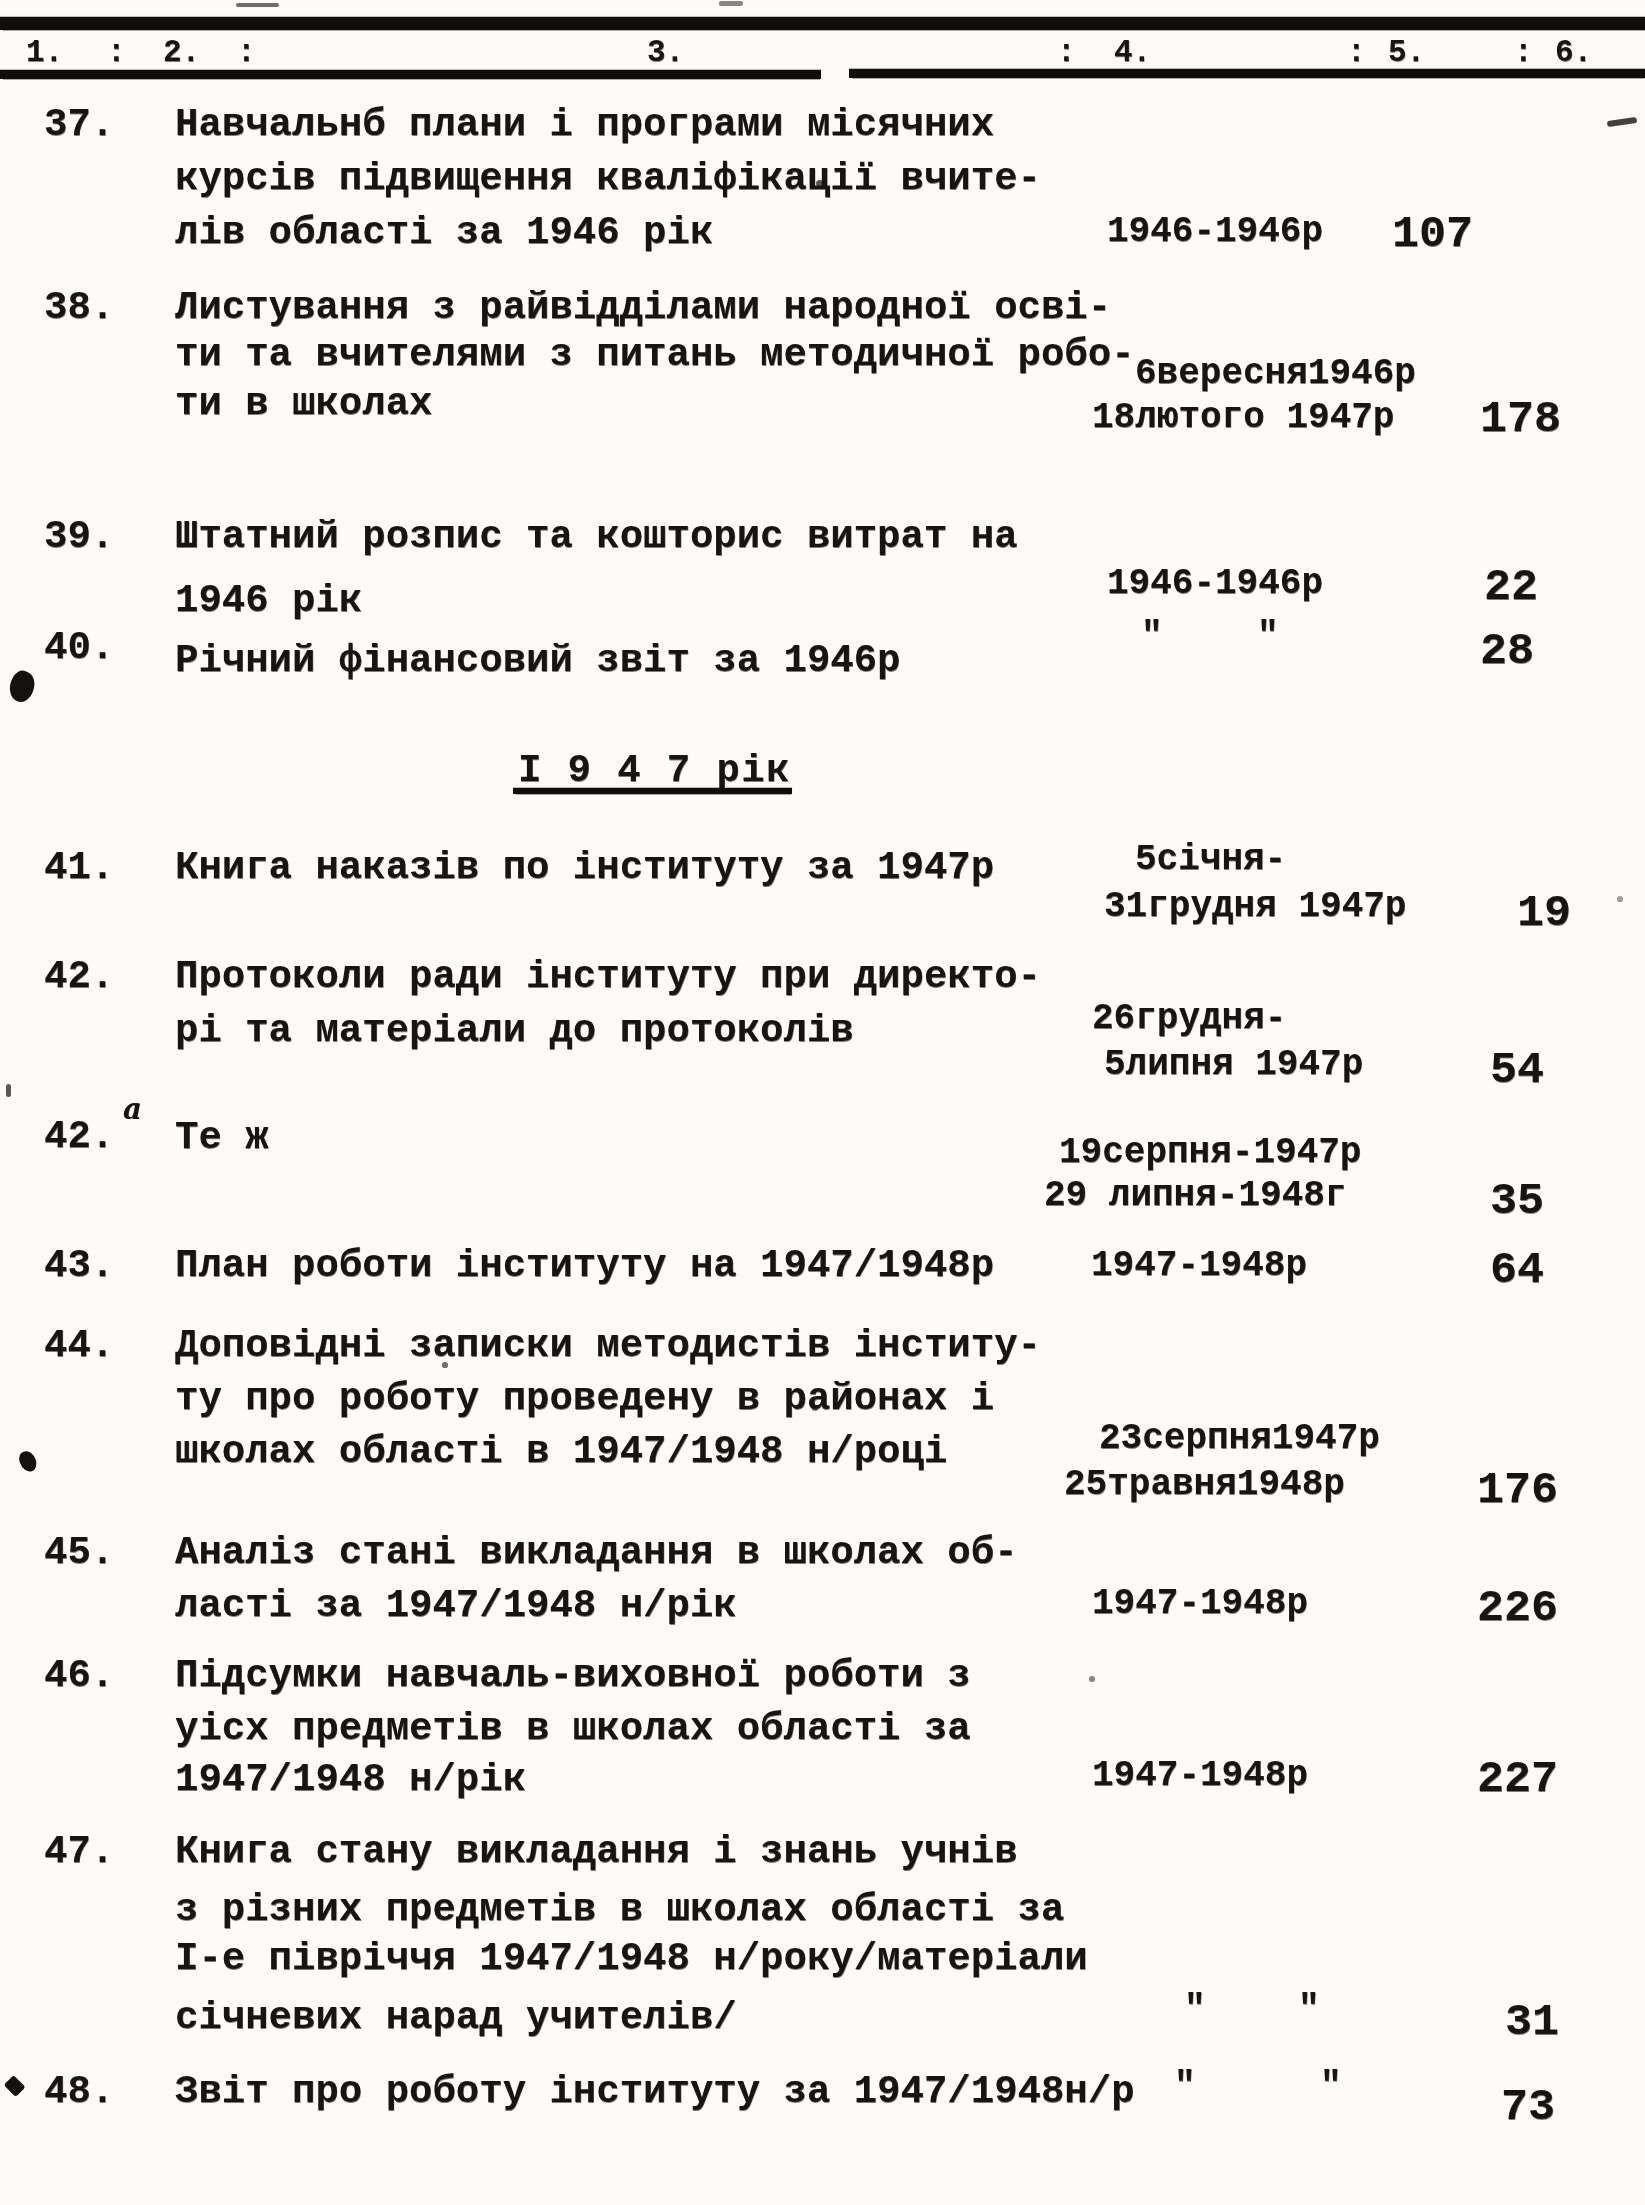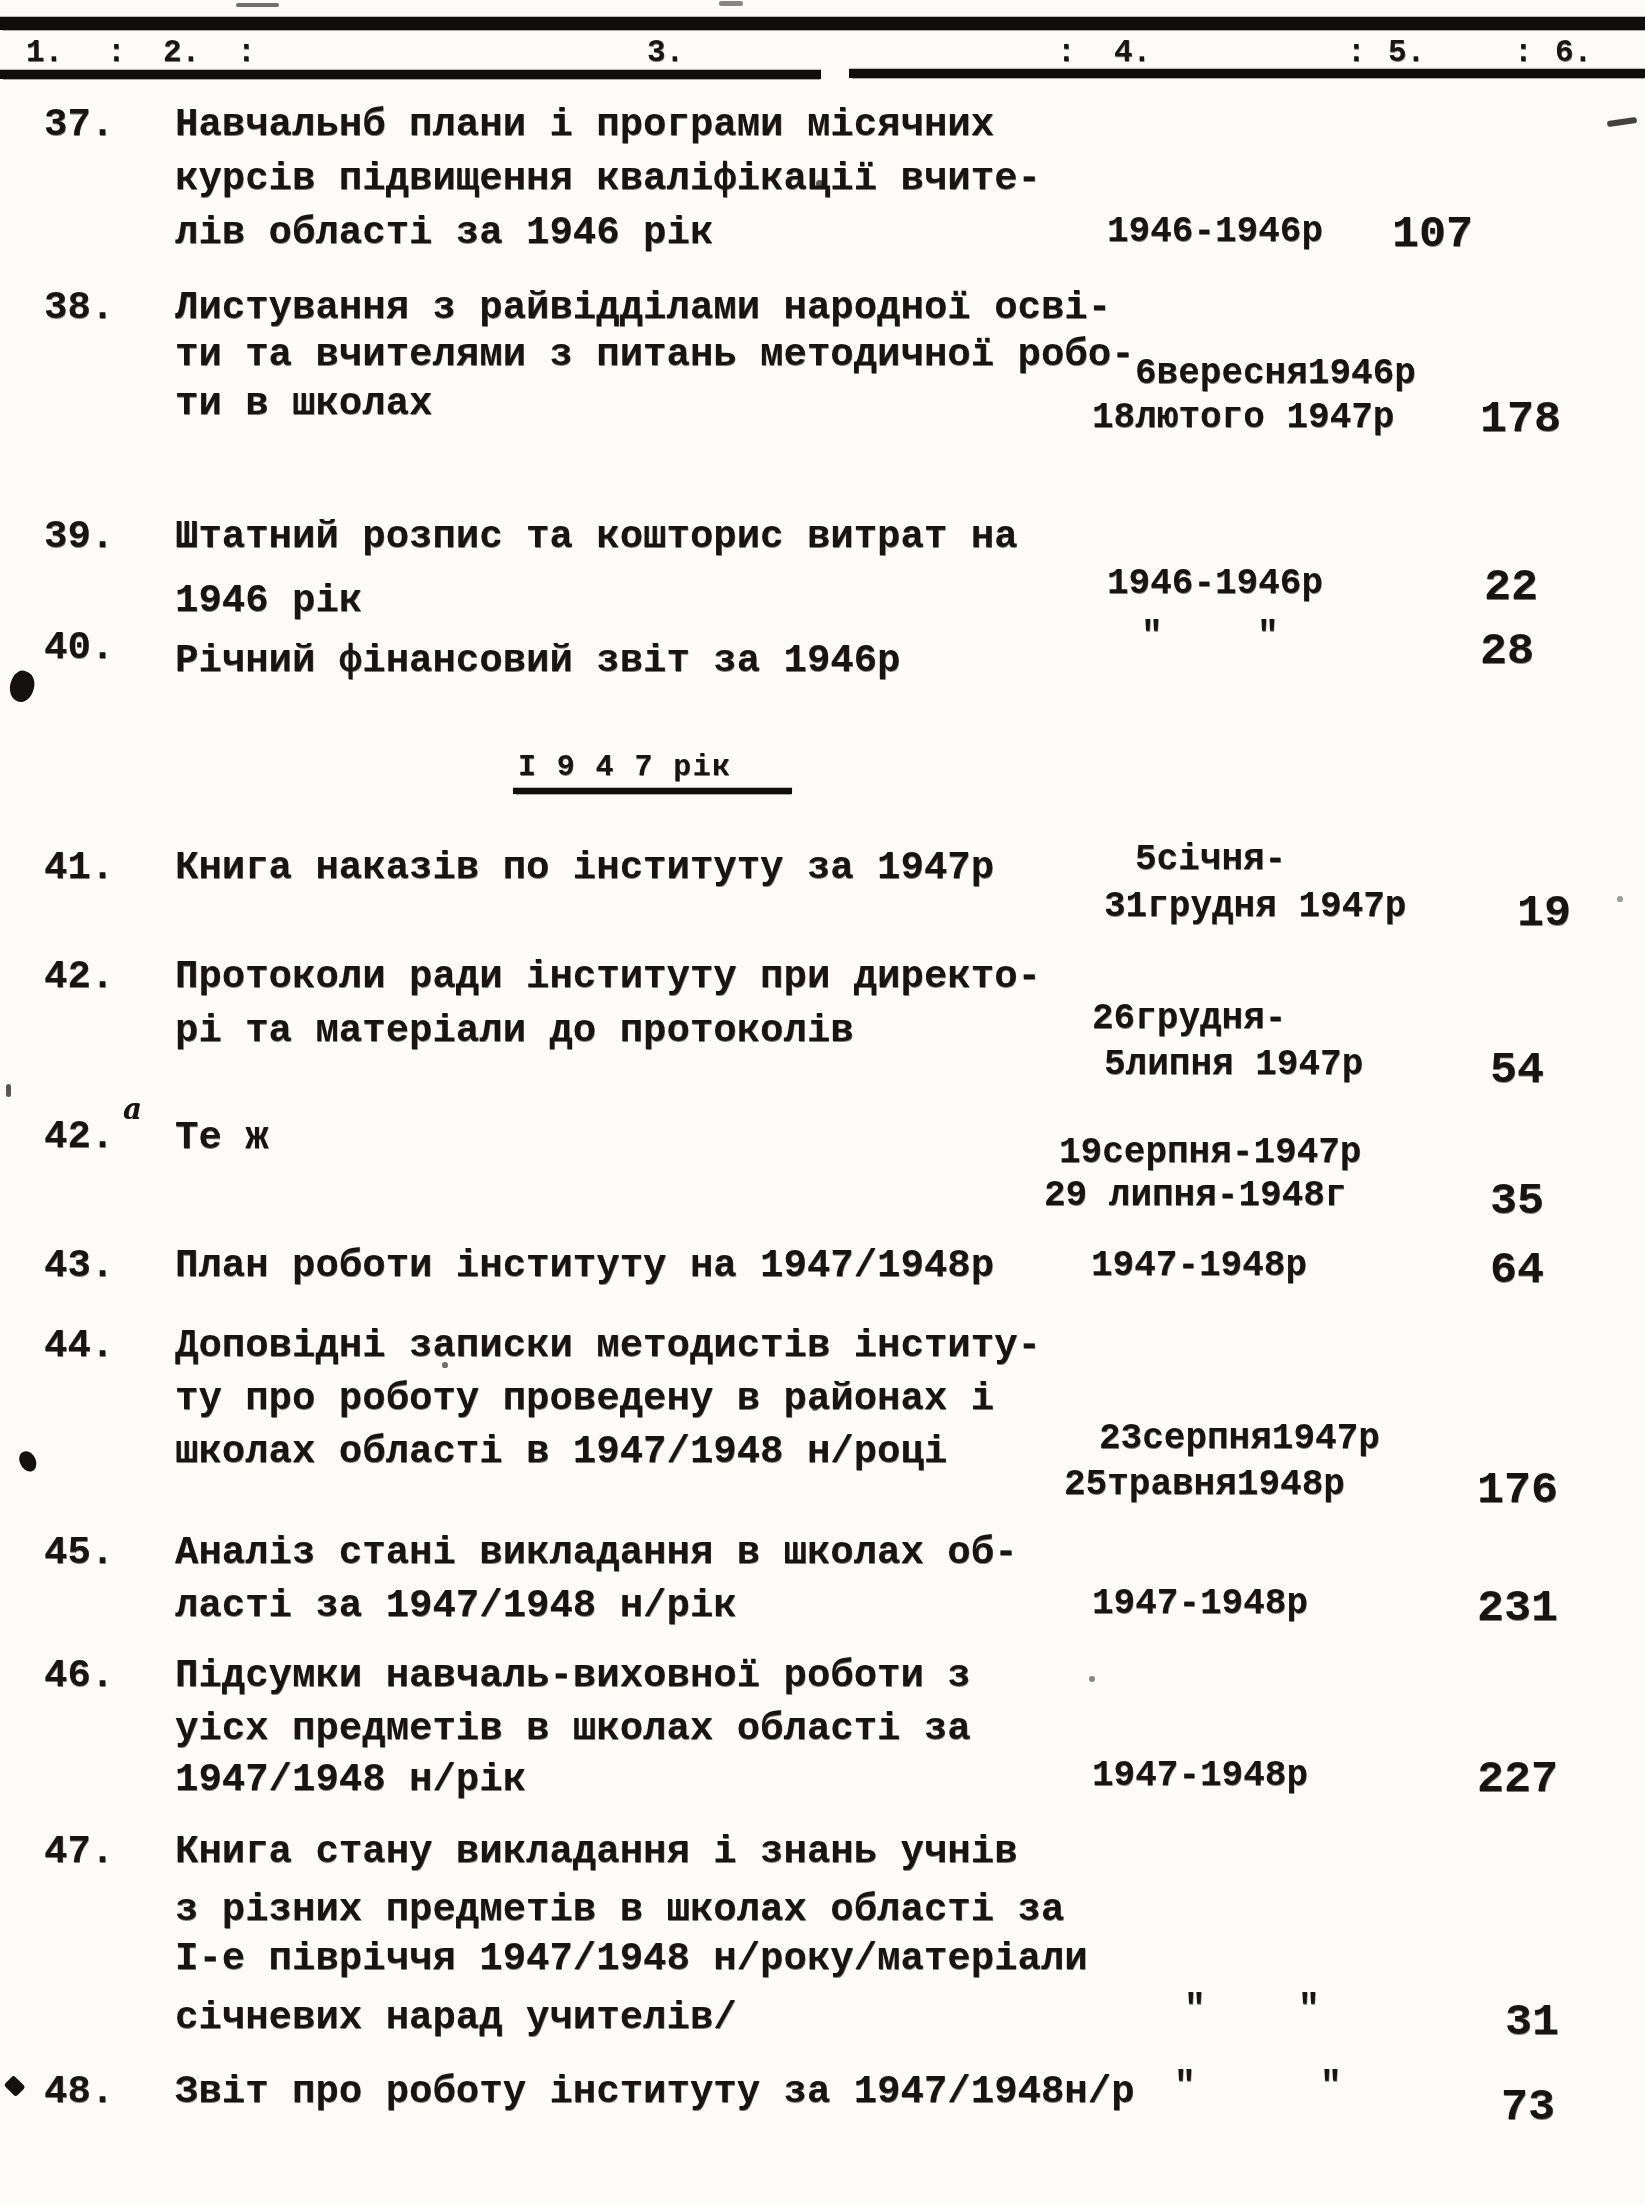--- a/index.html
+++ b/index.html
@@ -18,21 +18,21 @@
     font-weight:bold;
     color:#171412;
     text-shadow:0.4px 0.6px 0.5px rgba(25,20,15,0.55);
     line-height:1;
   }
   .hd{font-size:31px;}
   .no{font-size:39px;}
   .d{font-size:39px;}
   .dt{font-size:36px;}
   .q{font-size:45px;}
-  .sec{font-size:30px;letter-spacing:1.4px;}
+  .sec{font-size:39px;letter-spacing:1.4px;}
   .sup42{font-size:29px;font-style:italic;font-family:"DejaVu Serif",serif;text-shadow:0.3px 0.4px 0.4px rgba(25,20,15,0.6);}
   .rule{position:absolute;background:#100e0c;}
   .rule.soft{box-shadow:0 1.4px 0.7px rgba(20,16,12,.35),0 -1.4px 0.7px rgba(20,16,12,.3);}
   .speck{position:absolute;background:#14110e;border-radius:50%;}
   .blob{border-radius:46% 60% 52% 64%;}
   .diamond{border-radius:2.9px;transform:rotate(45deg);}
 </style>
 </head>
 <body>
 
@@ -137,21 +137,21 @@
     <span class="t dt" style="left:1099px;top:1421px;">23серпня1947р</span>
     <span class="t dt" style="left:1064px;top:1467px;">25травня1948р</span>
     <span class="t q" style="left:1477px;top:1468px;">176</span>
   </div>
 
   <div>
     <span class="t no" style="left:44px;top:1534px;">45.</span>
     <span class="t d" style="left:175px;top:1534px;">Аналіз стані викладання в школах об-</span>
     <span class="t d" style="left:175px;top:1587px;">ласті за 1947/1948 н/рік</span>
     <span class="t dt" style="left:1092px;top:1586px;">1947-1948р</span>
-    <span class="t q" style="left:1477px;top:1586px;">231</span>
+    <span class="t q" style="left:1477px;top:1586px;">226</span>
   </div>
 
   <div>
     <span class="t no" style="left:44px;top:1657px;">46.</span>
     <span class="t d" style="left:175px;top:1657px;">Підсумки навчаль-виховної роботи з</span>
     <span class="t d" style="left:175px;top:1710px;">уісх предметів в школах області за</span>
     <span class="t d" style="left:175px;top:1761px;">1947/1948 н/рік</span>
     <span class="t dt" style="left:1092px;top:1758px;">1947-1948р</span>
     <span class="t q" style="left:1477px;top:1757px;">227</span>
   </div>

